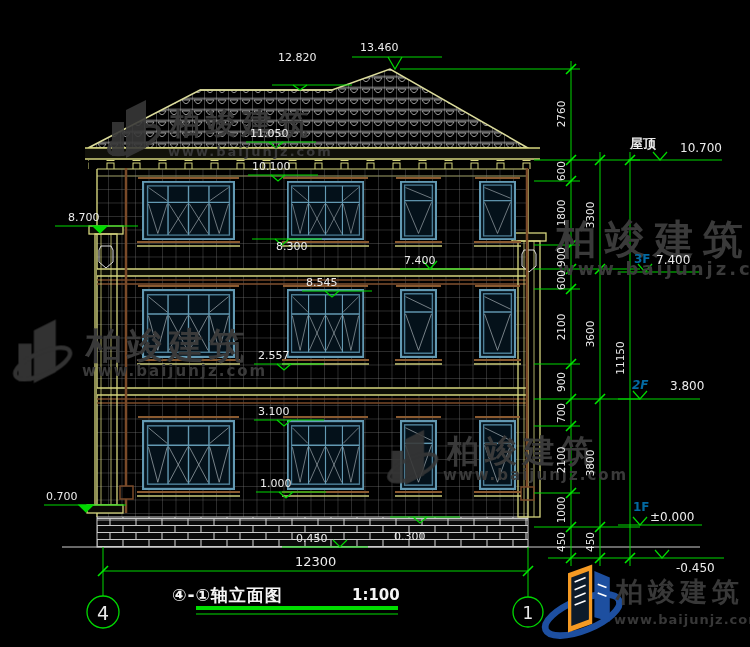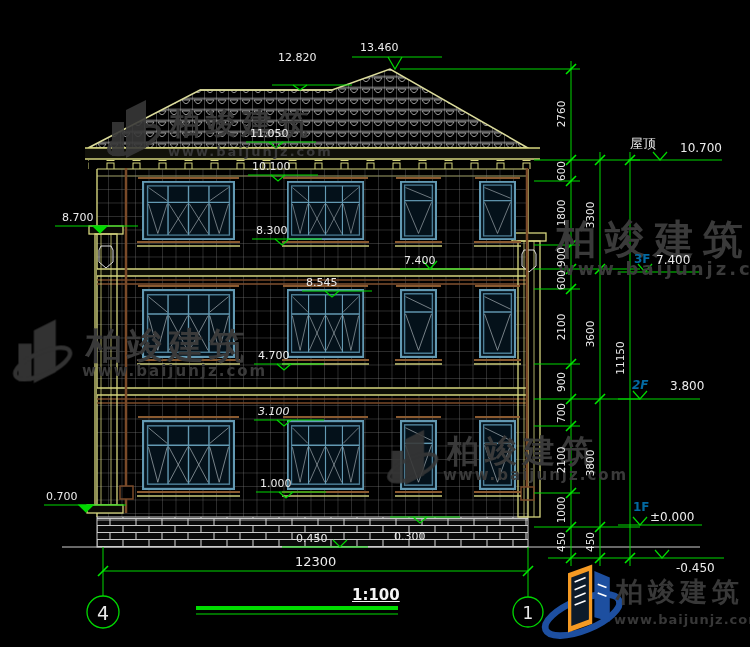--- a/index.html
+++ b/index.html
@@ -1,21 +1,21 @@
 <!DOCTYPE html>
 <html><head>
 <meta charset="utf-8">
 <style>
   html,body{margin:0;padding:0;background:#000;}
   #stage{position:relative;width:750px;height:647px;background:#000;overflow:hidden;
          font-family:"DejaVu Sans",sans-serif;}
   #stage svg{position:absolute;left:0;top:0;z-index:1;}
   .wm{position:absolute;z-index:2;color:#3a3a3a;font-weight:bold;white-space:nowrap;}
   .lb{position:absolute;z-index:3;color:#ececec;font-size:11px;line-height:1;white-space:nowrap;}
-  .lb.cn{font-size:13px;}
+  .lb.cn{font-size:13px;font-weight:bold;}
   .dimv{position:absolute;z-index:3;color:#ececec;font-size:10.5px;line-height:1;white-space:nowrap;
         transform:translate(-50%,-50%) rotate(-90deg);}
   .flab{position:absolute;z-index:3;color:#0369a1;font-weight:bold;font-size:12px;white-space:nowrap;}
   .title-txt{position:absolute;z-index:3;color:#f5f5f5;font-weight:bold;font-size:17px;letter-spacing:1px;white-space:nowrap;}
   .scale-txt{position:absolute;z-index:3;color:#f5f5f5;font-weight:bold;font-size:15px;white-space:nowrap;}
   .bub{position:absolute;z-index:3;color:#e8e8e8;font-size:19px;transform:translate(-50%,-50%);}
   .logo-brand{position:absolute;z-index:3;color:#383838;font-weight:bold;font-size:27px;letter-spacing:5px;white-space:nowrap;}
   .logo-url{position:absolute;z-index:3;color:#383838;font-weight:bold;font-size:13px;letter-spacing:1px;white-space:nowrap;}
 </style>
 </head>
@@ -329,29 +329,29 @@
 <div class="wm" style="left:558px;top:258px;font-size:18px;letter-spacing:3px;">www.baijunjz.com</div>
 <div class="wm" style="left:86px;top:322px;font-size:36px;letter-spacing:5px;">柏竣建筑</div>
 <div class="wm" style="left:82px;top:362px;font-size:15px;letter-spacing:2px;">www.baijunjz.com</div>
 <div class="wm" style="left:447px;top:430px;font-size:32px;letter-spacing:6px;">柏竣建筑</div>
 <div class="wm" style="left:443px;top:466px;font-size:15px;letter-spacing:2px;">www.baijunjz.com</div>
 
 <div class="lb" style="left:360px;top:42px;">13.460</div>
 <div class="lb" style="left:278px;top:52px;">12.820</div>
 <div class="lb" style="left:250px;top:128px;">11.050</div>
 <div class="lb" style="left:252px;top:161px;">10.100</div>
-<div class="lb" style="left:256px;top:225px;">8.300</div>
+<div class="lb" style="left:256px;top:241px;padding-left:20px;">8.300</div>
 <div class="lb" style="left:404px;top:255px;">7.400</div>
 <div class="lb" style="left:306px;top:277px;">8.545</div>
-<div class="lb" style="left:258px;top:350px;">4.700</div>
-<div class="lb" style="left:258px;top:406px;font-style:italic;">3.100</div>
+<div class="lb" style="left:258px;top:350px;">2.557</div>
+<div class="lb" style="left:258px;top:406px;">3.100</div>
 <div class="lb" style="left:260px;top:478px;">1.000</div>
 <div class="lb" style="left:394px;top:531px;">0.300</div>
 <div class="lb" style="left:292px;top:533px;">-0.450</div>
-<div class="lb" style="left:62px;top:212px;text-align:center;">8.700</div>
+<div class="lb" style="left:68px;top:212px;text-align:center;">8.700</div>
 <div class="lb" style="left:46px;top:491px;">0.700</div>
 
 <div class="lb cn" style="left:630px;top:137px;">屋顶</div>
 <div class="lb" style="left:680px;top:142px;font-size:12px;">10.700</div>
 <div class="flab" style="left:634px;top:252px;">3F</div>
 <div class="lb" style="left:656px;top:254px;font-size:12px;">7.400</div>
 <div class="flab" style="left:632px;top:378px;font-style:italic;">2F</div>
 <div class="lb" style="left:654px;top:380px;font-size:12px;margin-left:16px;">3.800</div>
 <div class="flab" style="left:633px;top:500px;">1F</div>
 <div class="lb" style="left:650px;top:511px;font-size:12px;">±0.000</div>
@@ -371,18 +371,19 @@
 <div class="dimv" style="left:590px;top:215px;">3300</div>
 <div class="dimv" style="left:590px;top:334px;">3600</div>
 <div class="dimv" style="left:590px;top:463px;">3800</div>
 <div class="dimv" style="left:590px;top:542px;">450</div>
 <div class="dimv" style="left:620px;top:358px;">11150</div>
 <div class="lb" style="left:295px;top:555px;font-size:13px;">12300</div>
 
 <div class="bub" style="left:103px;top:613px;">4</div>
 <div class="bub" style="left:528px;top:613px;font-size:17px;">1</div>
 
-<div class="scale-txt" style="left:352px;top:586px;text-decoration:underline;">1:100</div>
+<div class="title-txt" style="left:172px;top:584px;">④-①轴立面图</div>
+<div class="scale-txt" style="left:352px;top:586px;">1:100</div>
 
 <div class="logo-brand" style="left:616px;top:574px;">柏竣建筑</div>
 <div class="logo-url" style="left:614px;top:612px;">www.baijunjz.com</div>
 
 </div>
 
 </body></html>

